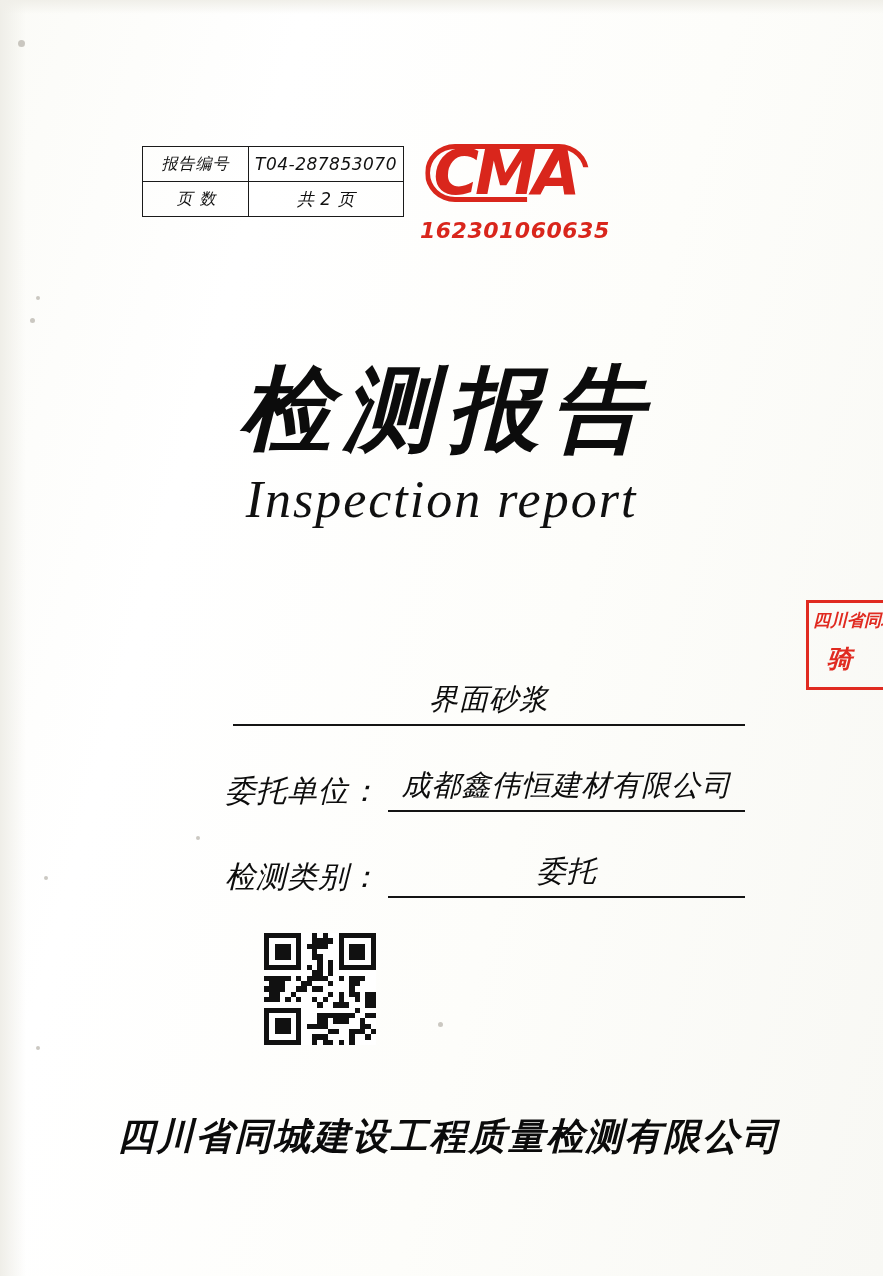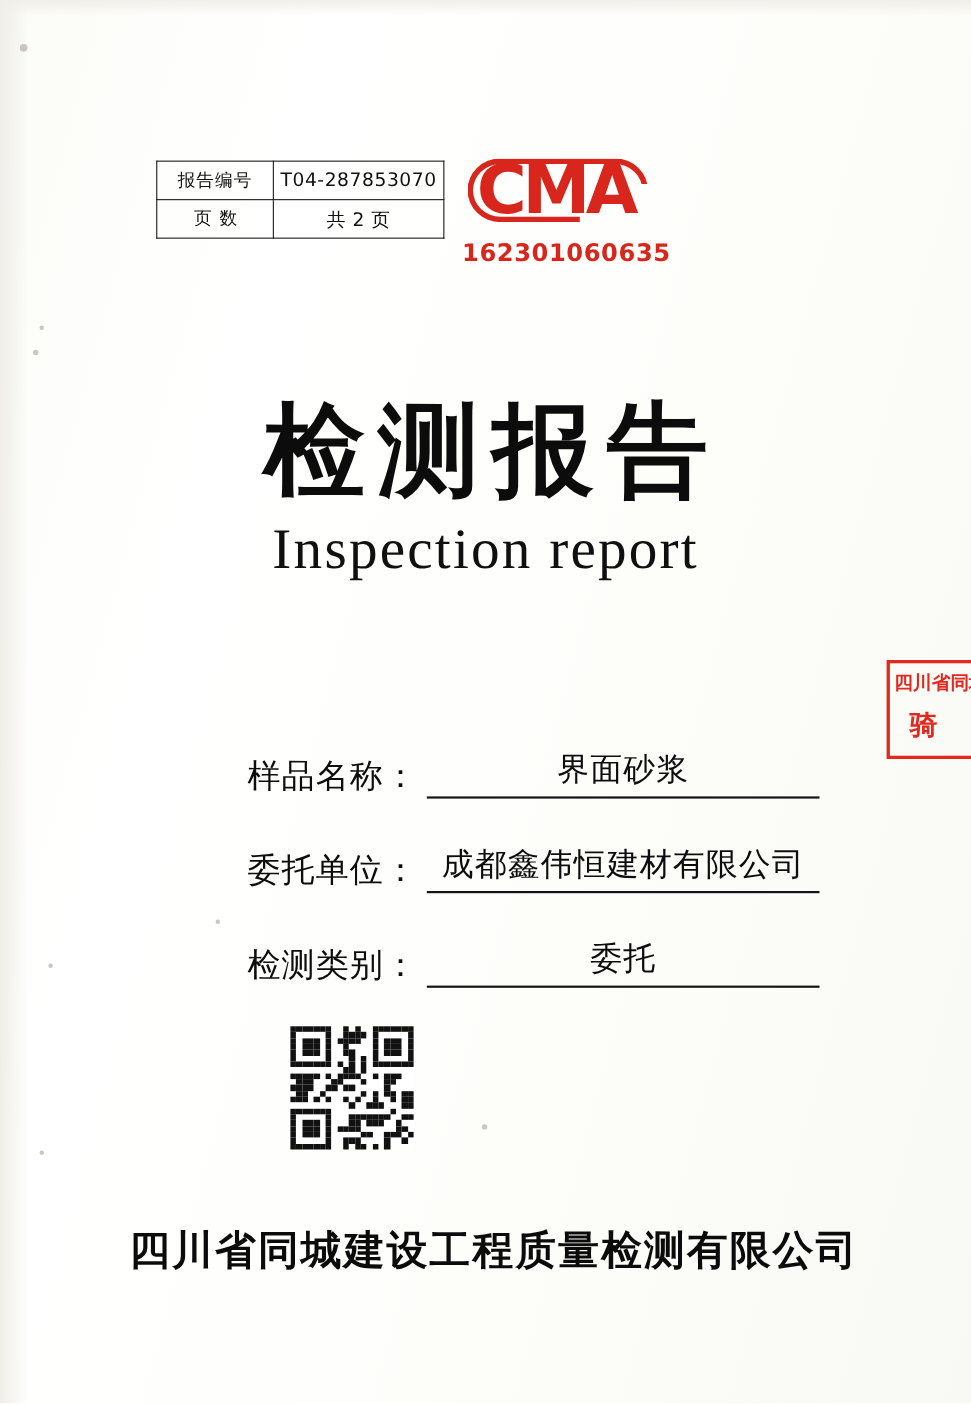--- a/index.html
+++ b/index.html
@@ -10,20 +10,21 @@
   body {
     font-family: "Liberation Serif", "DejaVu Serif", serif;
   }
   .page {
     position: relative;
     width: 883px;
     height: 1276px;
     margin: 0 auto;
     background: #fdfdfb;
     overflow: hidden;
+    font-style: italic;
   }
   
   .paper-tint {
     position: absolute;
     inset: 0;
     background:
       linear-gradient(105deg, #fbfbf7 0%, #ffffff 25%, #fdfdfa 60%, #f8f8f4 100%);
   }
   .scan-edge-left {
     position: absolute;
@@ -303,21 +304,20 @@
   <div class="side-stamp">
     <div class="s1">四川省同城</div>
     <div class="s2">骑</div>
   </div>
 
   <div class="title-cn">检测报告</div>
   <div class="title-en">Inspection  report</div>
 
   <div class="fields">
     <div class="field-row">
-      <div class="field-label">样品名称：</div>
       <div class="field-value">界面砂浆</div>
     </div>
     <div class="field-row">
       <div class="field-label">委托单位：</div>
       <div class="field-value">成都鑫伟恒建材有限公司</div>
     </div>
     <div class="field-row">
       <div class="field-label">检测类别：</div>
       <div class="field-value">委托</div>
     </div>

